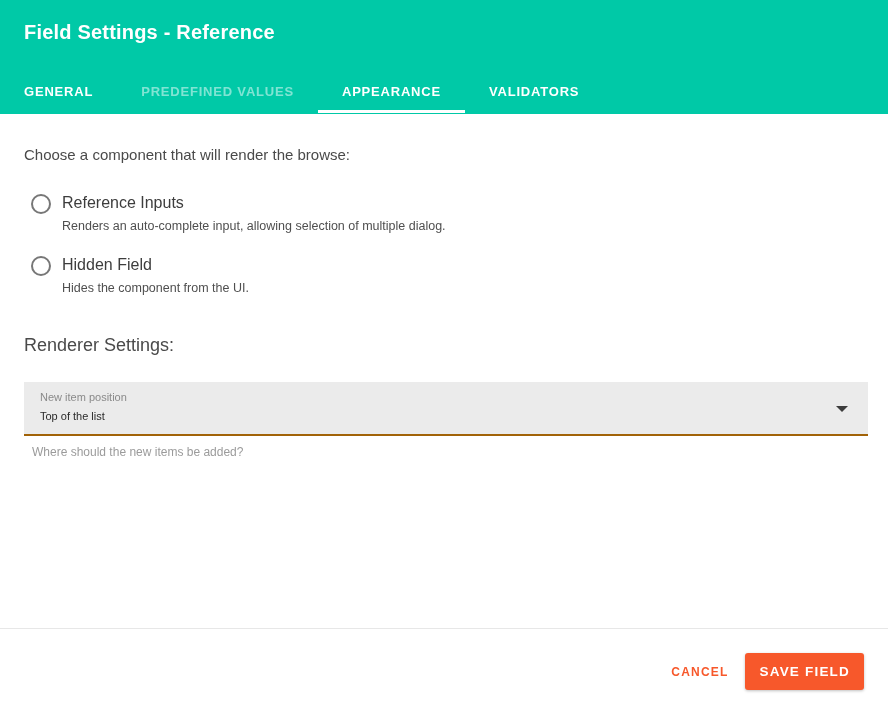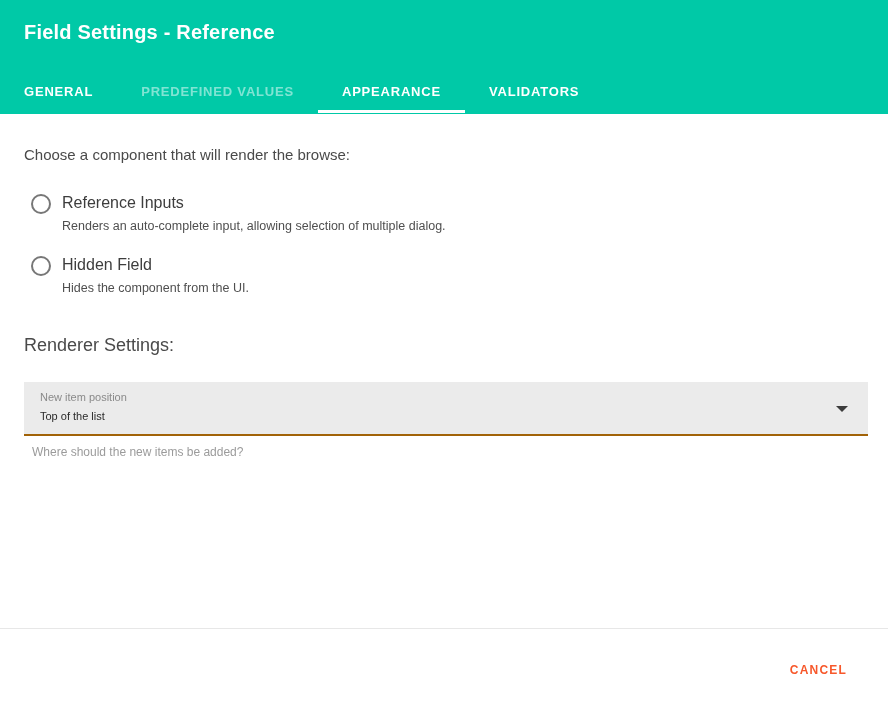--- a/index.html
+++ b/index.html
@@ -229,13 +229,14 @@
   <div class="select-label">New item position</div>
   <div class="select-value">Top of the list</div>
   <span class="select-arrow"></span>
 </div>
 <div class="select-helper">Where should the new items be added?</div>
 
 <div class="footer-divider"></div>
 
 <div class="footer">
   <button class="btn-cancel">CANCEL</button>
+  <button class="btn-save">SAVE FIELD</button>
 </div>
 
 </body></html>

